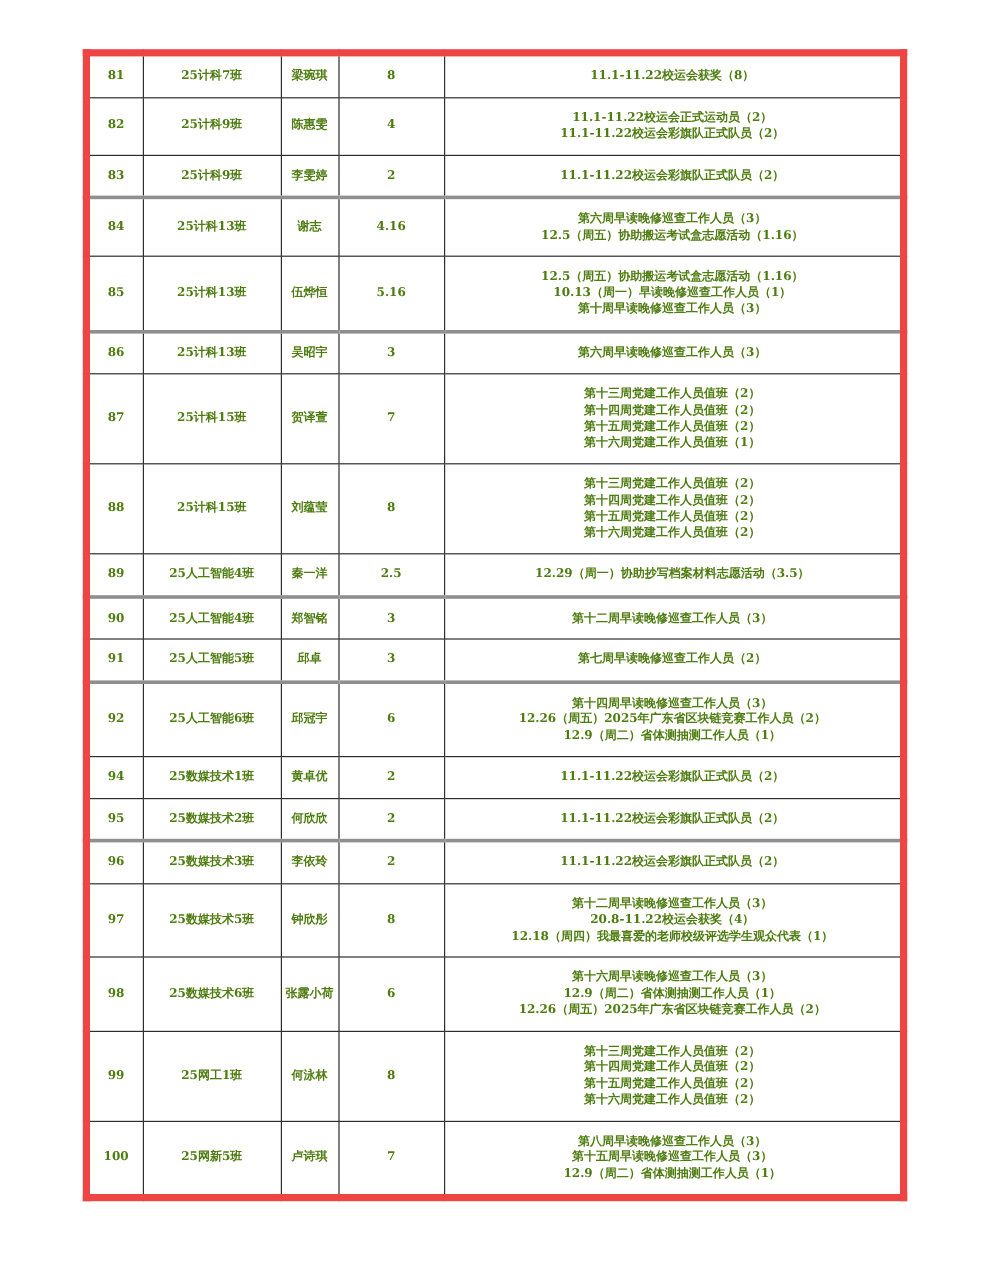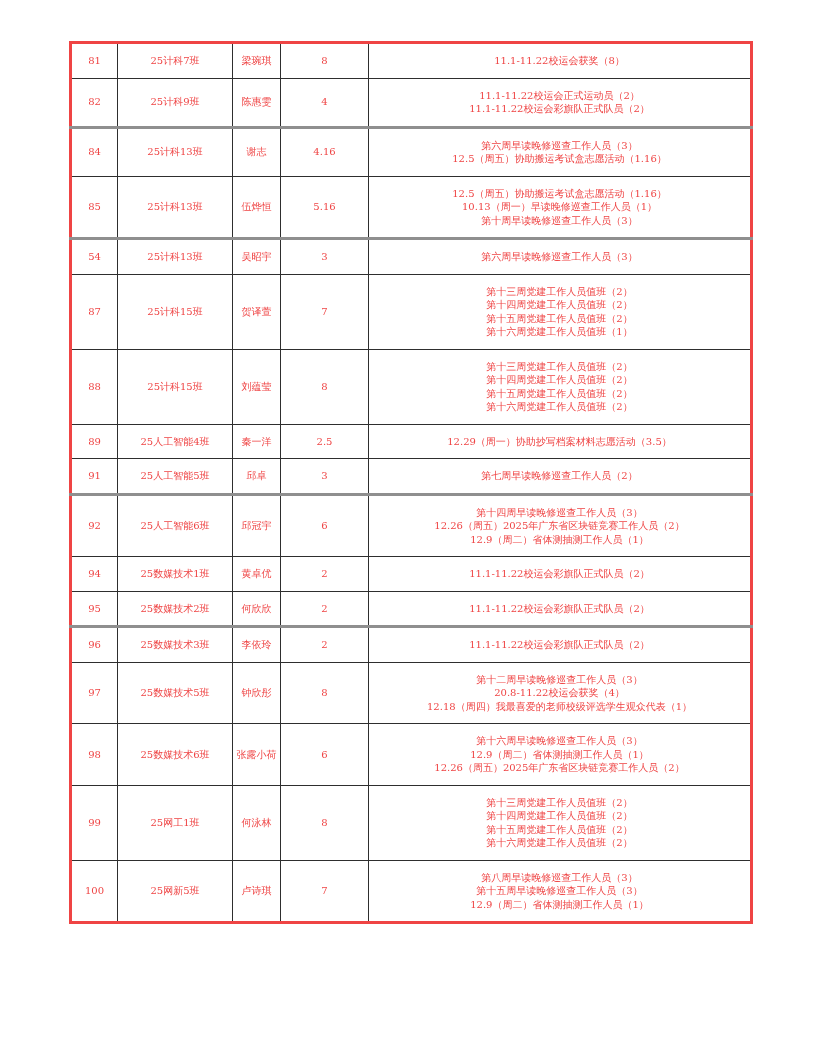--- a/index.html
+++ b/index.html
@@ -20,22 +20,23 @@
     width: 831px; height: 1059px;
     background: #ffffff;
   }
   table.roster {
     position: absolute;
     left: 69px;
     top: 41px;
     width: 681px;
     border-collapse: collapse;
     table-layout: fixed;
-    border: 3px solid #ef4444;
-    color: #ef4444;
+    border: 6px solid #ef4444;
+    color: #4d7c0f;
+    font-weight: bold;
   }
   table.roster td {
     border: 1px solid #2e2e2e;
     text-align: center;
     vertical-align: middle;
     padding: 10px 2px;
     overflow: hidden;
   }
   tr.page-break td {
     border-top: 3px solid #8f8f8f;
@@ -92,20 +93,37 @@
             <div class="line">陈惠雯</div>
           </td>
           <td class="col-points">
             <div class="line">4</div>
           </td>
           <td class="col-activities">
             <div class="line">11.1-11.22校运会正式运动员（2）</div>
             <div class="line">11.1-11.22校运会彩旗队正式队员（2）</div>
           </td>
         </tr>
+        <tr>
+          <td class="col-no">
+            <div class="line">83</div>
+          </td>
+          <td class="col-class">
+            <div class="line">25计科9班</div>
+          </td>
+          <td class="col-name">
+            <div class="line">李雯婷</div>
+          </td>
+          <td class="col-points">
+            <div class="line">2</div>
+          </td>
+          <td class="col-activities">
+            <div class="line">11.1-11.22校运会彩旗队正式队员（2）</div>
+          </td>
+        </tr>
         <tr class="page-break">
           <td class="col-no">
             <div class="line">84</div>
           </td>
           <td class="col-class">
             <div class="line">25计科13班</div>
           </td>
           <td class="col-name">
             <div class="line">谢志</div>
           </td>
@@ -131,21 +149,21 @@
             <div class="line">5.16</div>
           </td>
           <td class="col-activities">
             <div class="line">12.5（周五）协助搬运考试盒志愿活动（1.16）</div>
             <div class="line">10.13（周一）早读晚修巡查工作人员（1）</div>
             <div class="line">第十周早读晚修巡查工作人员（3）</div>
           </td>
         </tr>
         <tr class="page-break">
           <td class="col-no">
-            <div class="line">54</div>
+            <div class="line">86</div>
           </td>
           <td class="col-class">
             <div class="line">25计科13班</div>
           </td>
           <td class="col-name">
             <div class="line">吴昭宇</div>
           </td>
           <td class="col-points">
             <div class="line">3</div>
           </td>
@@ -201,20 +219,37 @@
             <div class="line">25人工智能4班</div>
           </td>
           <td class="col-name">
             <div class="line">秦一洋</div>
           </td>
           <td class="col-points">
             <div class="line">2.5</div>
           </td>
           <td class="col-activities">
             <div class="line">12.29（周一）协助抄写档案材料志愿活动（3.5）</div>
+          </td>
+        </tr>
+        <tr class="page-break">
+          <td class="col-no">
+            <div class="line">90</div>
+          </td>
+          <td class="col-class">
+            <div class="line">25人工智能4班</div>
+          </td>
+          <td class="col-name">
+            <div class="line">郑智铭</div>
+          </td>
+          <td class="col-points">
+            <div class="line">3</div>
+          </td>
+          <td class="col-activities">
+            <div class="line">第十二周早读晚修巡查工作人员（3）</div>
           </td>
         </tr>
         <tr>
           <td class="col-no">
             <div class="line">91</div>
           </td>
           <td class="col-class">
             <div class="line">25人工智能5班</div>
           </td>
           <td class="col-name">

